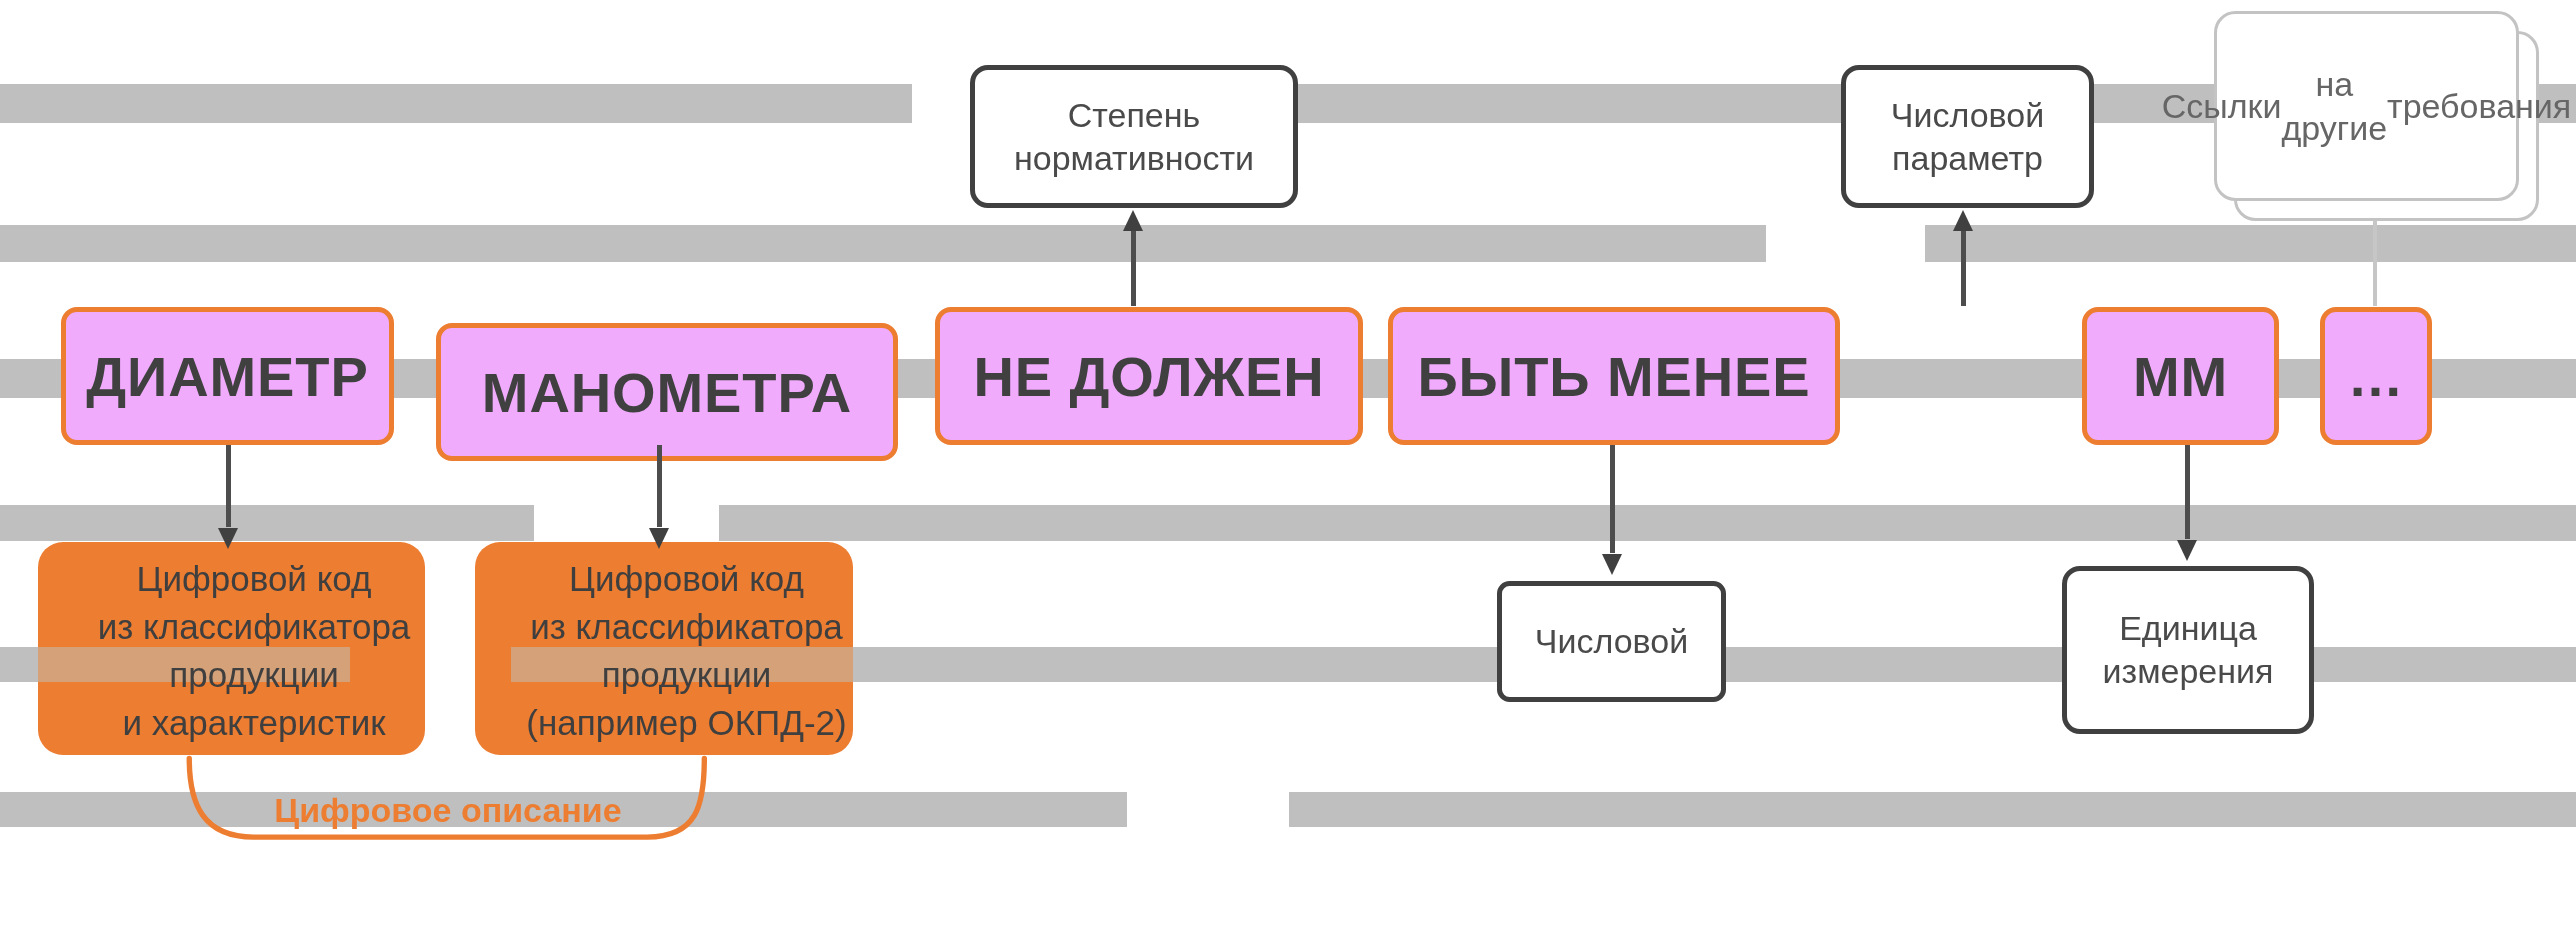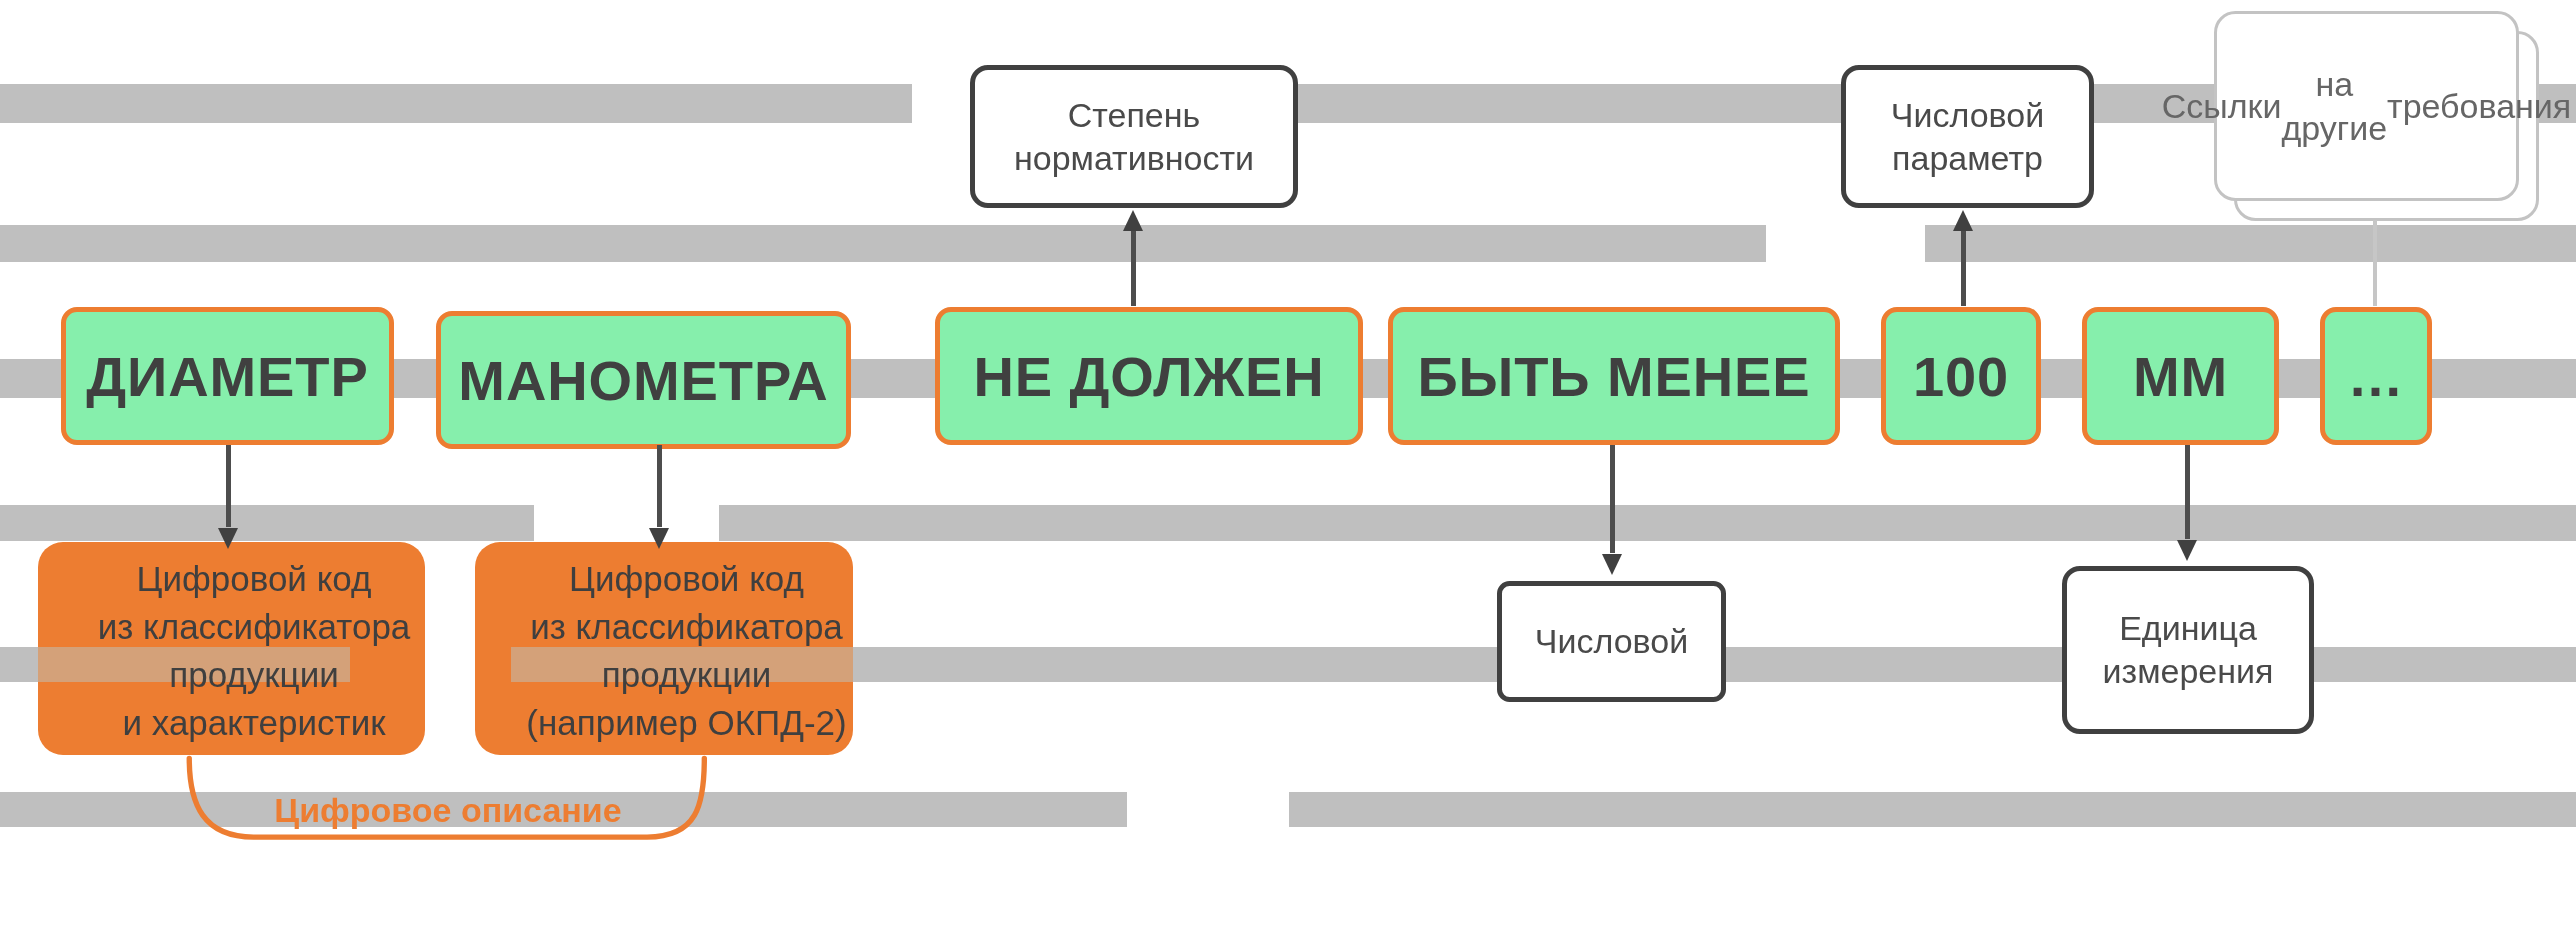--- a/index.html
+++ b/index.html
@@ -19,21 +19,21 @@
     width:2576px;height:942px;
     background:#fff;
     overflow:hidden;
     font-family:"Liberation Sans","DejaVu Sans",sans-serif;
   }
   
   .bar{position:absolute;background:var(--bar-gray);z-index:1;}
   
   .token{
     position:absolute;z-index:3;
-    background:#86efac;border:5.4px solid var(--orange);border-radius:16px;
+    background:#f0abfc;border:5.4px solid var(--orange);border-radius:16px;
     display:flex;align-items:center;justify-content:center;
     font-weight:bold;font-size:56px;color:var(--dark);
     letter-spacing:0.9px;
     box-sizing:border-box;
   }
   
   .note{
     position:absolute;z-index:3;
     background:#fff;border:5.4px solid var(--dark);border-radius:18px;
     display:flex;flex-direction:column;align-items:center;justify-content:center;
@@ -96,31 +96,28 @@
   <div class="bar" style="left:0;top:505px;width:534px;height:36px;"></div>
   <div class="bar" style="left:719px;top:505px;width:1857px;height:36px;"></div>
   <div class="bar" style="left:0;top:647px;width:350px;height:35px;"></div>
   <div class="bar" style="left:511px;top:647px;width:2065px;height:35px;"></div>
   <div class="bar" style="left:0;top:792px;width:1127px;height:35px;"></div>
   <div class="bar" style="left:1289px;top:792px;width:1287px;height:35px;"></div>
 
   <div class="token" style="left:61px;top:307px;width:333px;height:138px;">
     <span>ДИАМЕТР</span>
   </div>
-  <div class="token" style="left:436px;top:311px;width:415px;height:138px;">
+  <div class="token" style="left:436px;top:323px;width:462px;height:138px;">
     <span>МАНОМЕТРА</span>
   </div>
   <div class="token" style="left:935px;top:307px;width:428px;height:138px;">
     <span>НЕ ДОЛЖЕН</span>
   </div>
   <div class="token" style="left:1388px;top:307px;width:452px;height:138px;">
     <span>БЫТЬ МЕНЕЕ</span>
-  </div>
-  <div class="token" style="left:1881px;top:307px;width:160px;height:138px;">
-    <span>100</span>
   </div>
   <div class="token" style="left:2082px;top:307px;width:197px;height:138px;">
     <span>ММ</span>
   </div>
   <div class="token" style="left:2320px;top:307px;width:112px;height:138px;">
     <span>…</span>
   </div>
 
   <div class="note" style="left:970px;top:65px;width:328px;height:143px;">
     <div>Степень</div>

